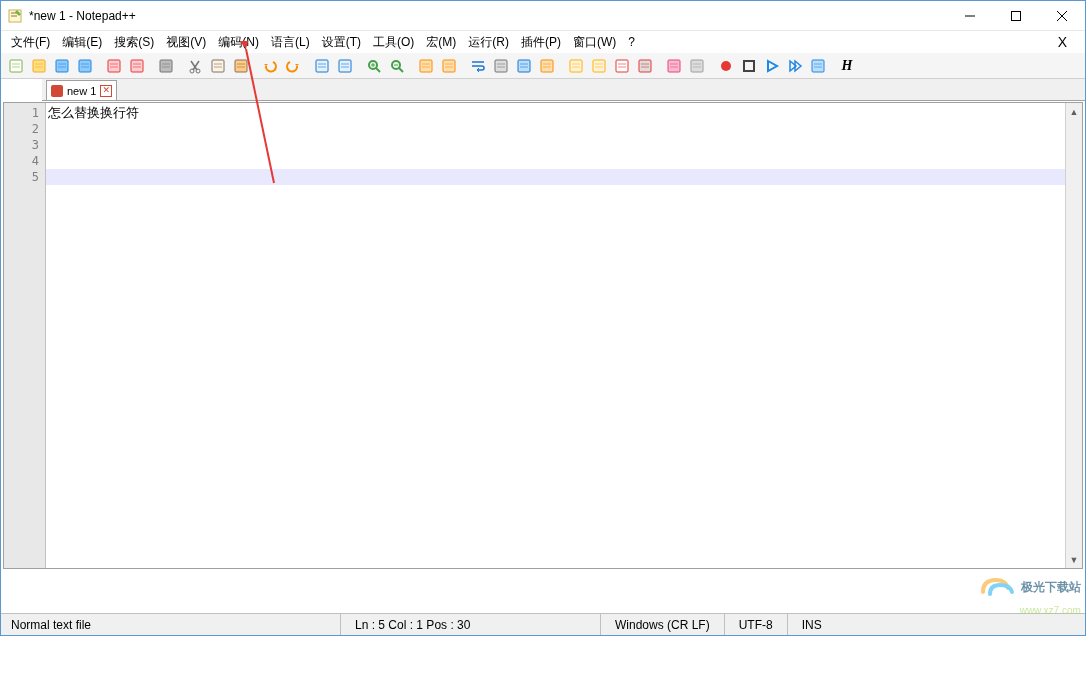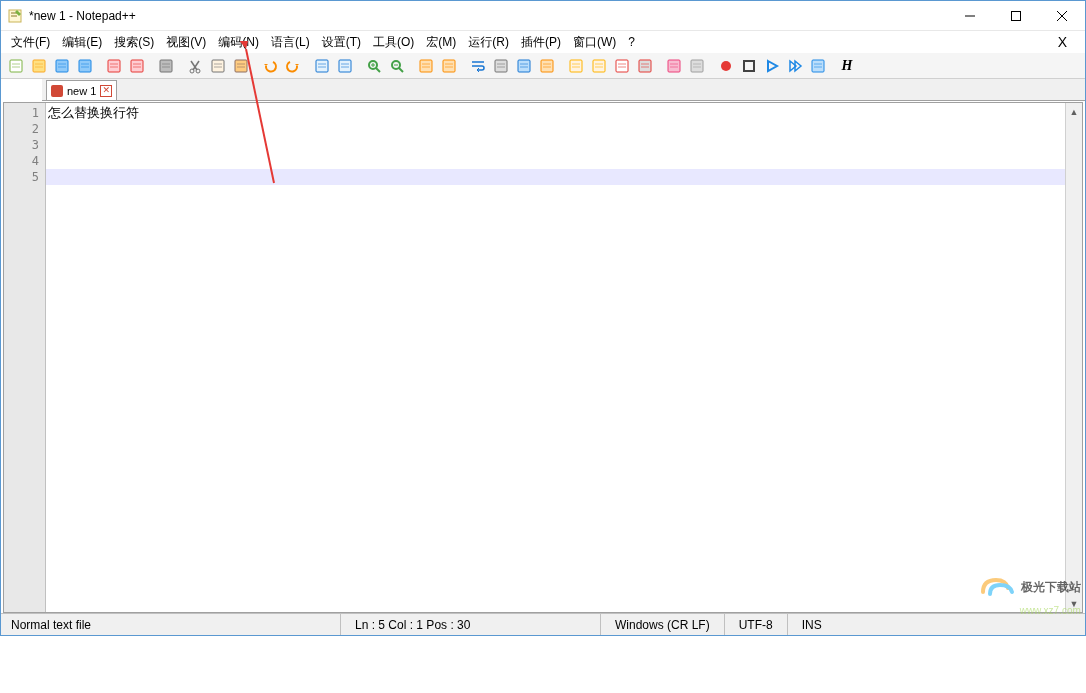--- a/index.html
+++ b/index.html
@@ -20,27 +20,27 @@
 .tab { display: flex; align-items: center; height: 20px; background: #fff; border: 1px solid #a0a0a0; border-bottom: none; padding: 0 4px; gap: 4px; font-size: 11px; }
 .tab-icon { width: 12px; height: 12px; background: #d14836; border-radius: 2px; }
 .tab-close { width: 12px; height: 12px; display: flex; align-items: center; justify-content: center; border: 1px solid #d14836; color: #d14836; font-size: 9px; line-height: 1; cursor: pointer; }
 .editor-wrap { flex: 1; display: flex; border: 1px solid #a0a0a0; margin: 1px 2px 0 2px; overflow: hidden; position: relative; }
 .gutter { width: 42px; background: #e8e8e8; border-right: 1px solid #c0c0c0; text-align: right; padding: 2px 6px 0 0; color: #808080; font-family: Consolas, monospace; font-size: 12px; line-height: 16px; }
 .editor { flex: 1; background: #fff; font-family: "SimSun", monospace; font-size: 13px; line-height: 16px; padding: 2px 0 17px 0; position: relative; }
 .editor-line { height: 16px; padding-left: 2px; }
 .current-line { background: #e8e8ff; }
 .vscroll { width: 17px; background: #f0f0f0; border-left: 1px solid #d0d0d0; position: relative; }
 .vscroll-arrow { position: absolute; left: 0; right: 0; height: 17px; display: flex; align-items: center; justify-content: center; color: #606060; font-size: 9px; }
-.statusbar { height: 22px; display: flex; align-items: center; background: #f0f0f0; border-top: 1px solid #c0c0c0; font-size: 12px; }
+.statusbar { height: 22px; display: flex; align-items: center; background: #f0f0f0; border-top: 1px solid #c0c0c0; font-size: 12px; margin-top: 44px; }
 .status-cell { padding: 0 10px; border-right: 1px solid #c0c0c0; height: 100%; display: flex; align-items: center; }
 .status-cell:first-child { width: 340px; }
 .status-cell.flex { padding: 0 14px; }
 .arrow-svg { position: absolute; left: 125px; top: 40px; pointer-events: none; z-index: 100; }
 .watermark { position: absolute; right: 4px; bottom: 18px; opacity: 0.6; pointer-events: none; }
-.watermark-text { color: #000000; font-size: 12px; font-weight: bold; }
+.watermark-text { color: #0c4a6e; font-size: 12px; font-weight: bold; }
 .watermark-url { color: #a8d85f; font-size: 10px; }
 .watermark-logo { display: inline-block; vertical-align: middle; }
 </style>
 </head>
 <body>
 
 <div class="window">
 
   <div class="titlebar">
     <span class="title-icon">

